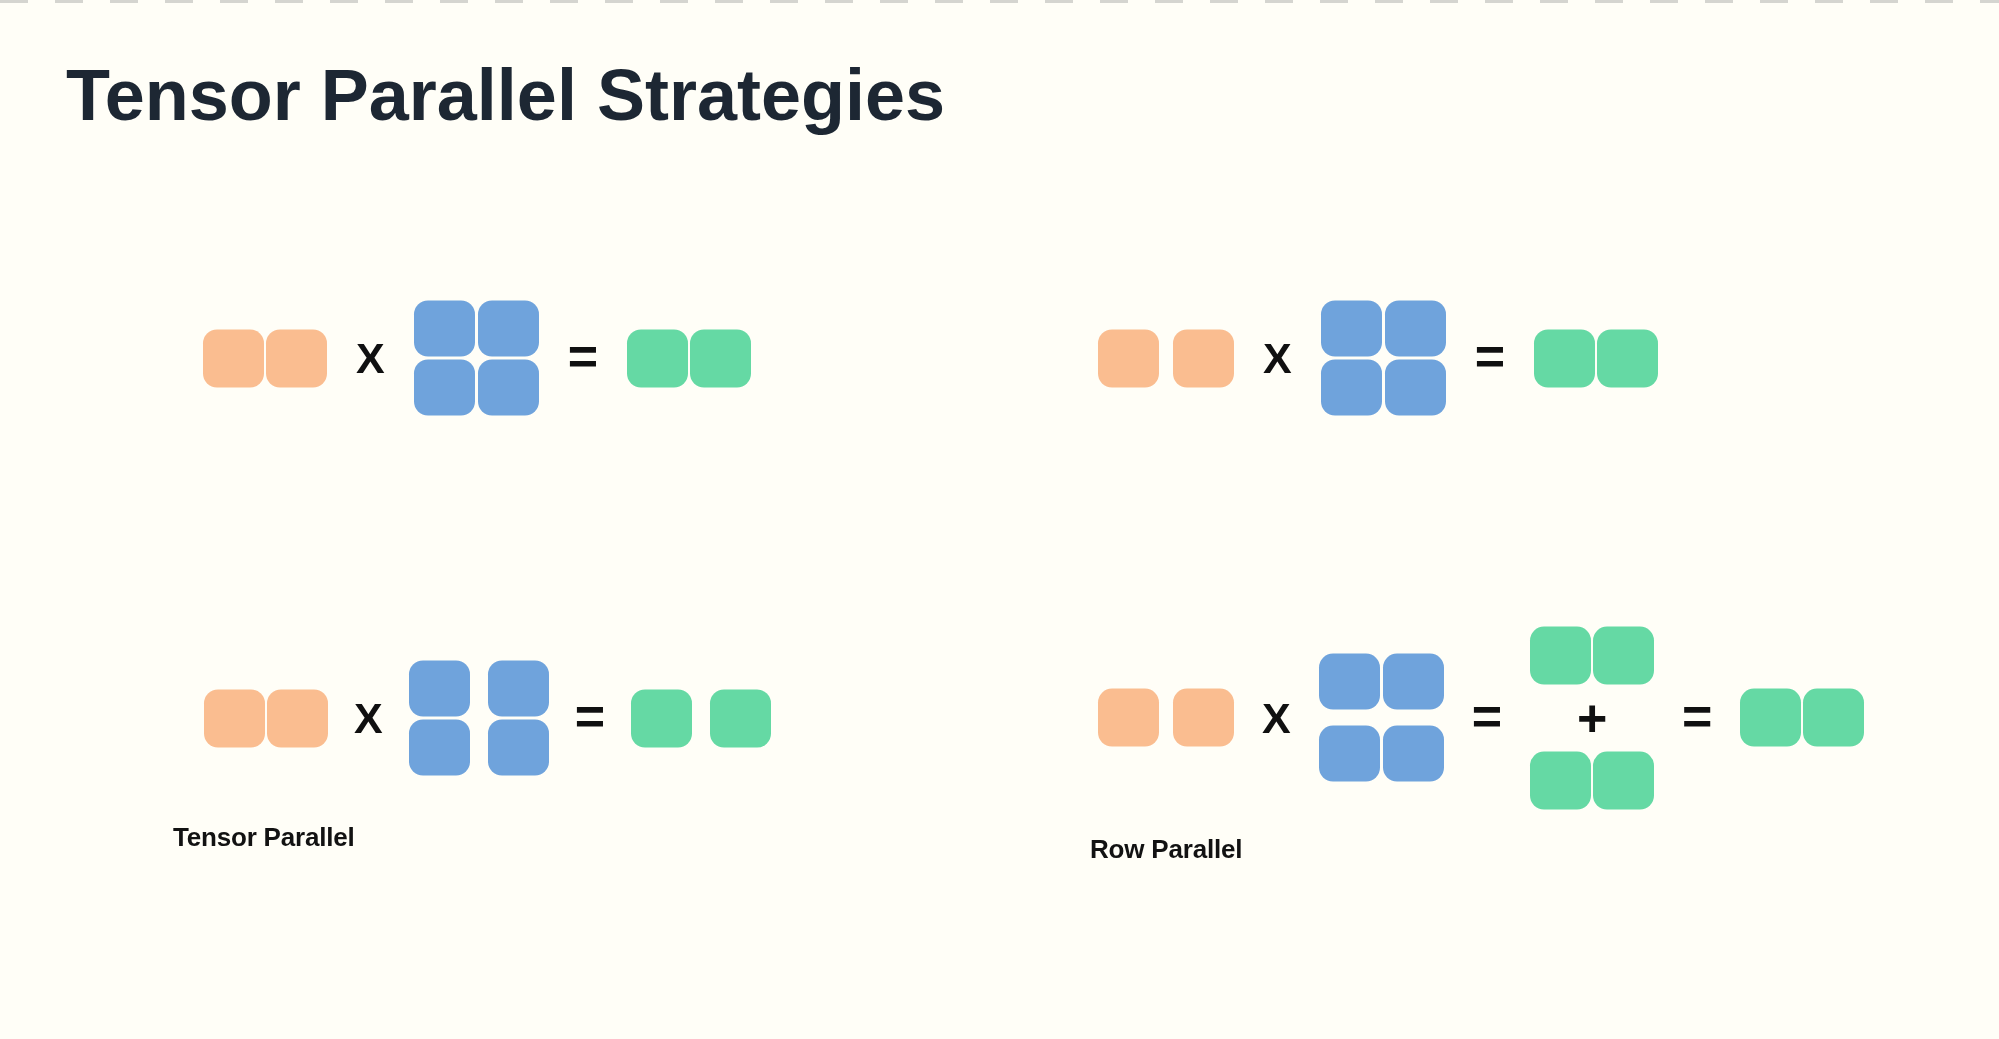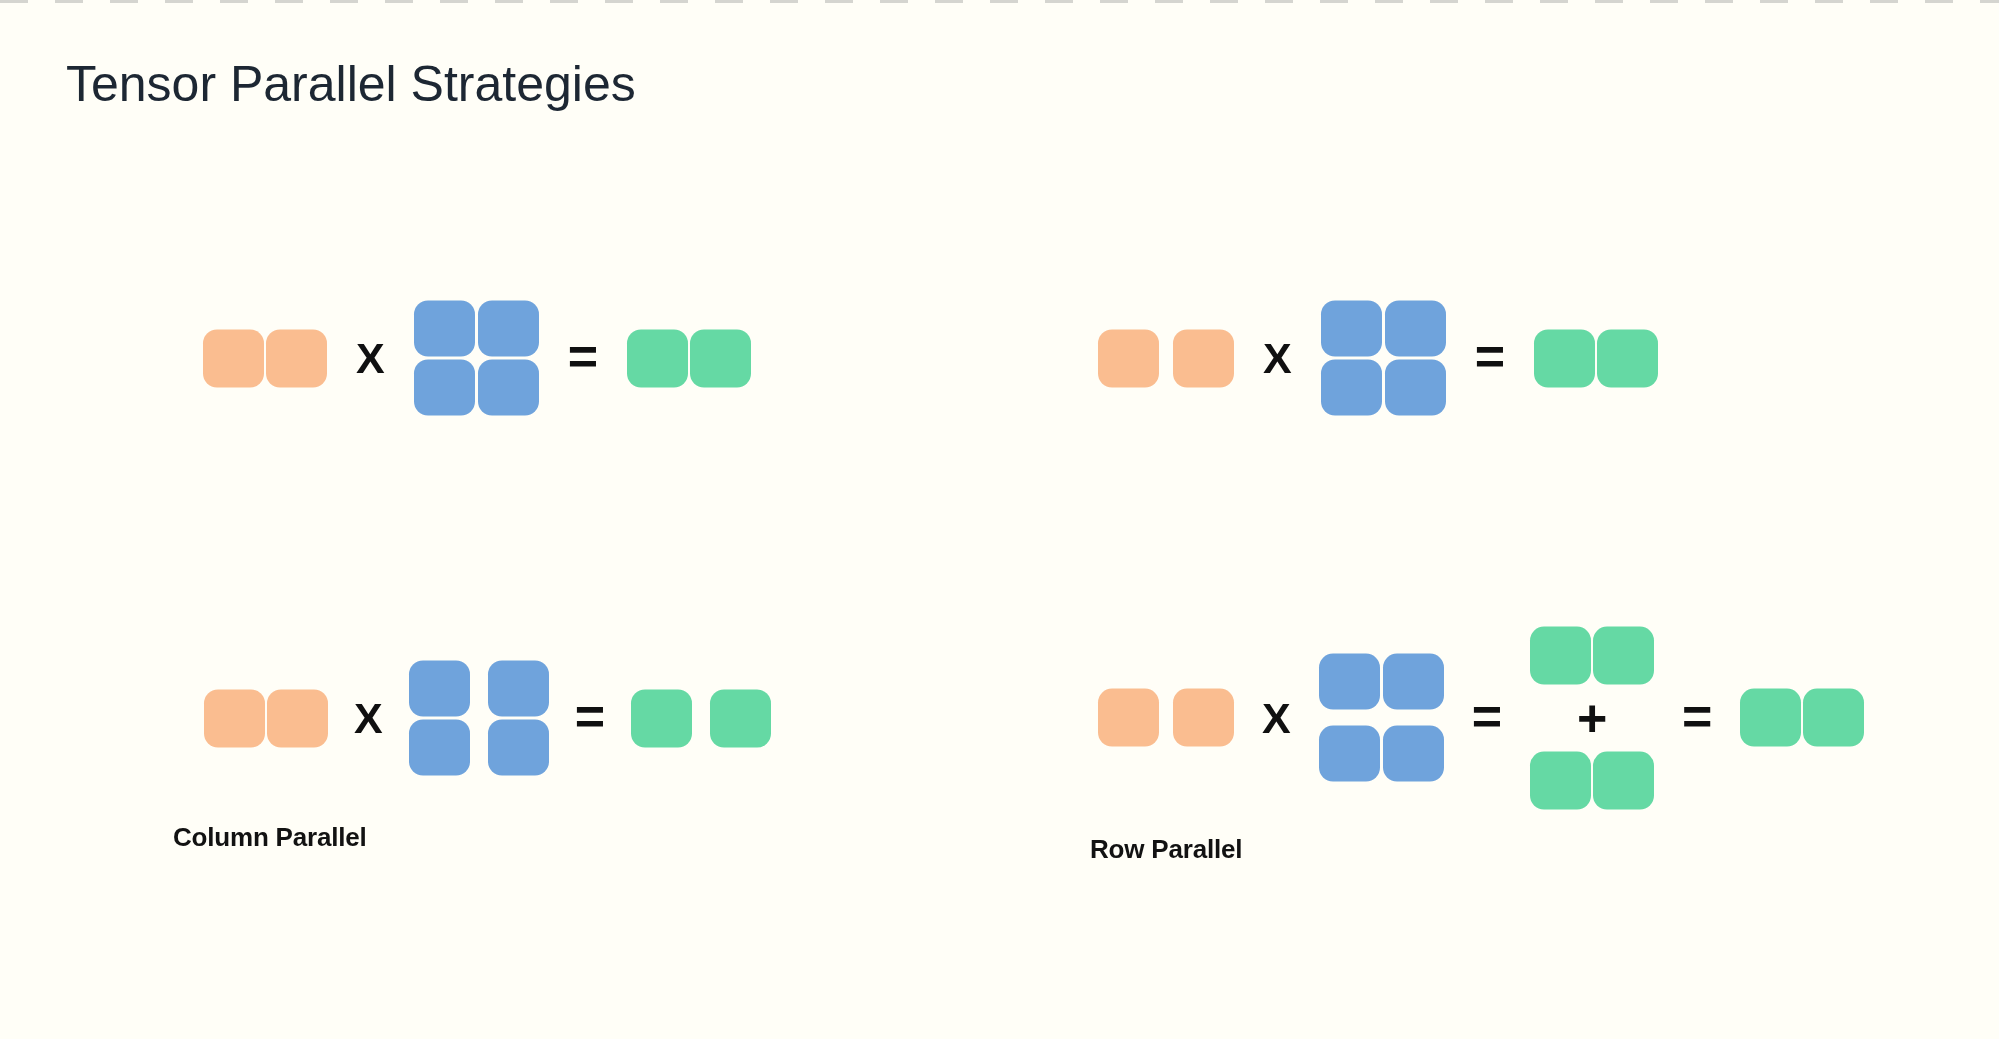--- a/index.html
+++ b/index.html
@@ -11,21 +11,21 @@
     font-family:"Liberation Sans", sans-serif;
   }
   .top-strip{
     position:absolute;left:0;top:0;
     width:100%;height:3px;
     background:repeating-linear-gradient(to right,#D5D5D0 0 28px,transparent 28px 55px);
   }
   .title{
     position:absolute;left:66px;top:58px;
     margin:0;
-    font-size:50px;line-height:1.05;font-weight:normal;
+    font-size:72px;line-height:1.05;font-weight:bold;
     color:#1D2733;
     white-space:nowrap;
   }
   .diagram{
     position:absolute;
     transform:translateY(-50%);
     display:flex;align-items:center;gap:29px;
   }
   .matrix{display:grid;}
   .cell{border-radius:14px;}
@@ -136,15 +136,15 @@
         <div class="cell cell-v" style="background: rgb(101, 217, 164);"></div>
       </div>
     </div>
     <span class="op op-equals">=</span>
     <div class="matrix" style="grid-template-columns: repeat(2, auto); gap: 2px;">
       <div class="cell cell-v" style="background: rgb(101, 217, 164);"></div>
       <div class="cell cell-v" style="background: rgb(101, 217, 164);"></div>
     </div>
   </div>
 
-<div class="caption" style="left:173px;top:822px;">Column Parallel</div>
+<div class="caption" style="left:173px;top:822px;">Tensor Parallel</div>
 
 <div class="caption" style="left:1090px;top:834px;">Row Parallel</div>
 
 </body></html>

